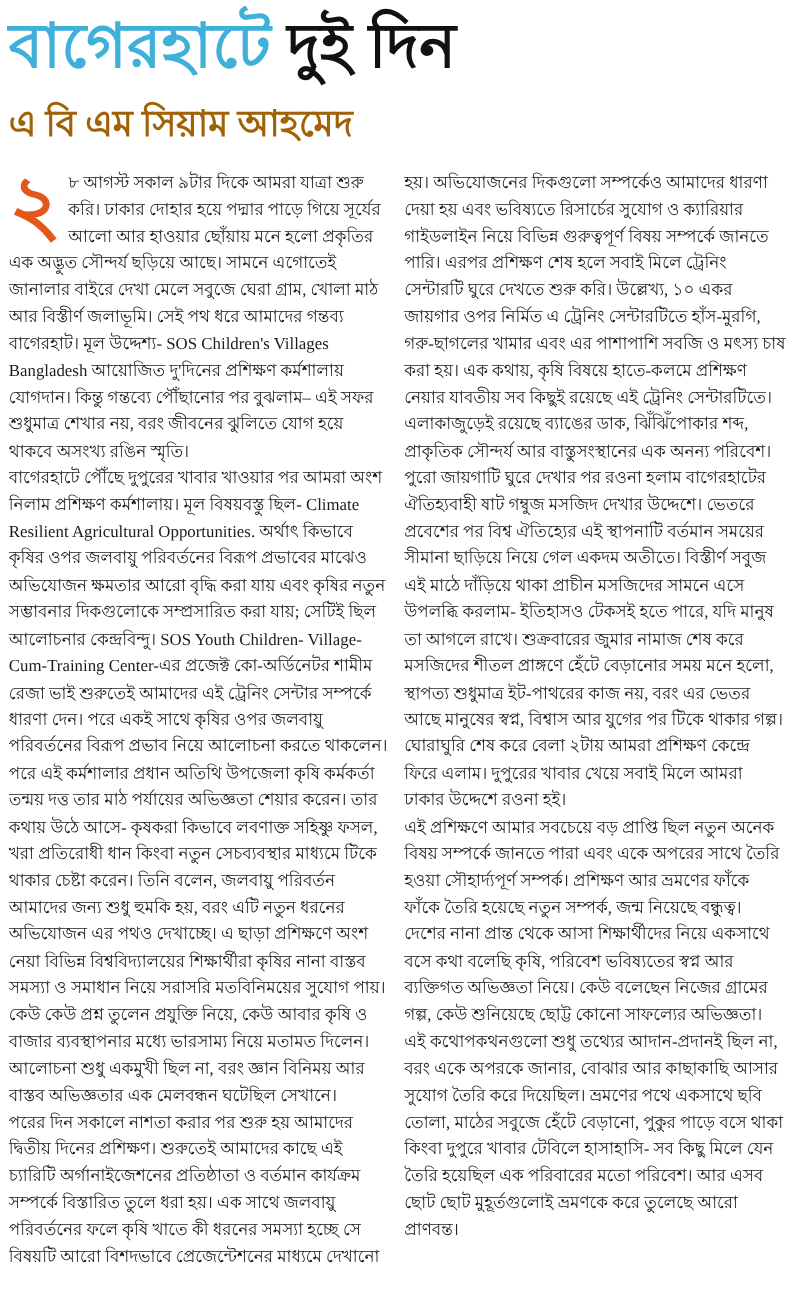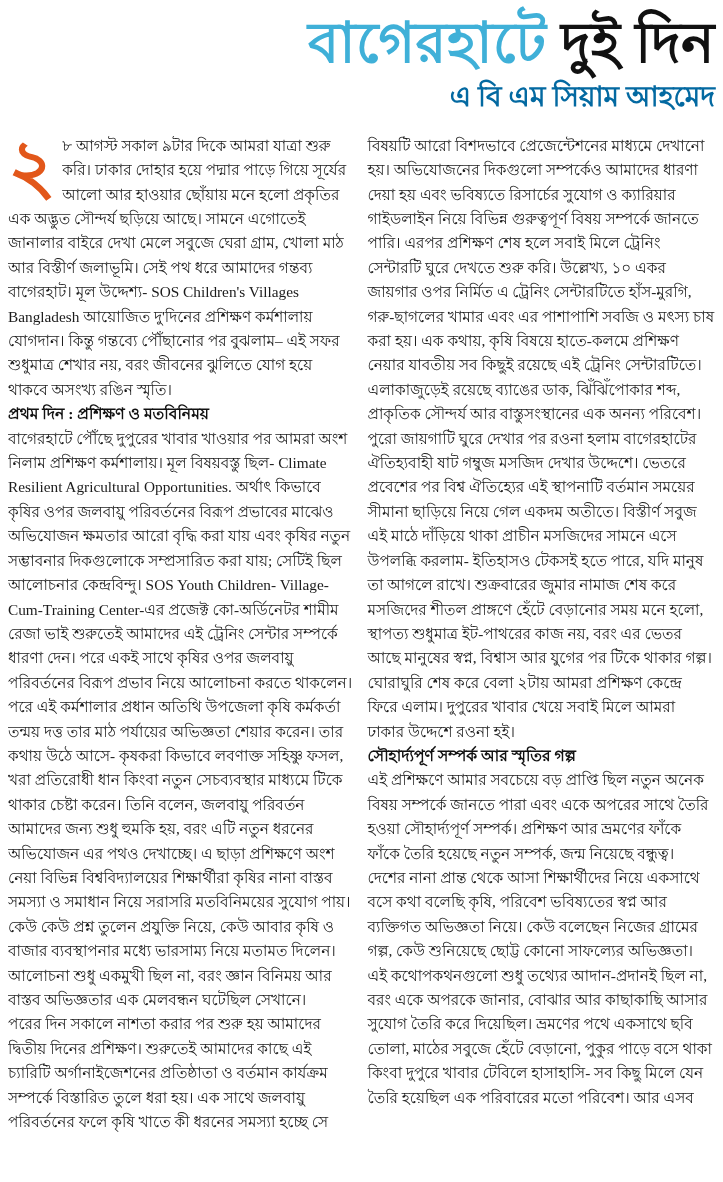--- a/index.html
+++ b/index.html
@@ -12,36 +12,36 @@
     color: #1b1b1b;
     overflow: hidden;
   }
   .page {
     width: 723px;
     height: 1182px;
     padding: 6px 8px 10px 8px;
     background: #ffffff;
   }
   
-  .masthead { text-align: right; }
+  .masthead { text-align: left; }
   .article-title {
     font-size: 56px;
     line-height: 1.05;
     font-weight: 700;
     letter-spacing: 0.5px;
     padding-top: 8px;
     white-space: nowrap;
   }
   .title-accent { color: #3fb0d8; }
   .title-rest   { color: #111111; }
   .byline {
-    font-size: 28px;
+    font-size: 33px;
     font-weight: 600;
-    color: #0369a1;
-    margin-top: 2px;
+    color: #a16207;
+    margin-top: 14px;
     margin-bottom: 12px;
   }
   
   .body-columns {
     column-count: 2;
     column-gap: 12px;
     column-fill: auto;
     height: 1012px;
     font-size: 15.3px;
     line-height: 24.4px;
@@ -72,22 +72,20 @@
 
   <header class="masthead">
     <h1 class="article-title"><span class="title-accent">বাগেরহাটে</span><span class="title-rest"> দুই দিন</span></h1>
     <div class="byline">এ বি এম সিয়াম আহমেদ</div>
   </header>
 
   <div class="body-columns">
 
     <p class="lead-paragraph"><span class="dropcap">২</span><span>৮ আগস্ট সকাল ৯টার দিকে আমরা যাত্রা শুরু করি। ঢাকার দোহার হয়ে পদ্মার পাড়ে গিয়ে সূর্যের আলো আর হাওয়ার ছোঁয়ায় মনে হলো প্রকৃতির এক অদ্ভুত সৌন্দর্য ছড়িয়ে আছে। সামনে এগোতেই জানালার বাইরে দেখা মেলে সবুজে ঘেরা গ্রাম, খোলা মাঠ আর বিস্তীর্ণ জলাভূমি। সেই পথ ধরে আমাদের গন্তব্য বাগেরহাট। মূল উদ্দেশ্য- SOS Children's Villages Bangladesh আয়োজিত দু'দিনের প্রশিক্ষণ কর্মশালায় যোগদান। কিন্তু গন্তব্যে পৌঁছানোর পর বুঝলাম– এই সফর শুধুমাত্র শেখার নয়, বরং জীবনের ঝুলিতে যোগ হয়ে থাকবে অসংখ্য রঙিন স্মৃতি।</span></p>
 
-    <h2 class="section-heading">প্রথম দিন : প্রশিক্ষণ ও মতবিনিময়</h2>
     <p class="section-body">বাগেরহাটে পৌঁছে দুপুরের খাবার খাওয়ার পর আমরা অংশ নিলাম প্রশিক্ষণ কর্মশালায়। মূল বিষয়বস্তু ছিল- Climate Resilient Agricultural Opportunities. অর্থাৎ কিভাবে কৃষির ওপর  জলবায়ু পরিবর্তনের বিরূপ প্রভাবের মাঝেও অভিযোজন ক্ষমতার আরো বৃদ্ধি করা যায় এবং কৃষির নতুন সম্ভাবনার দিকগুলোকে সম্প্রসারিত করা যায়; সেটিই ছিল আলোচনার কেন্দ্রবিন্দু। SOS Youth Children- Village-Cum-Training Center-এর প্রজেক্ট কো-অর্ডিনেটর শামীম রেজা ভাই শুরুতেই আমাদের এই ট্রেনিং সেন্টার সম্পর্কে ধারণা দেন। পরে একই সাথে কৃষির ওপর জলবায়ু পরিবর্তনের বিরূপ প্রভাব নিয়ে আলোচনা করতে থাকলেন। পরে এই কর্মশালার প্রধান অতিথি উপজেলা কৃষি কর্মকর্তা তন্ময় দত্ত তার মাঠ পর্যায়ের অভিজ্ঞতা শেয়ার করেন। তার কথায় উঠে আসে- কৃষকরা কিভাবে লবণাক্ত সহিষ্ণু ফসল, খরা প্রতিরোধী ধান কিংবা নতুন সেচব্যবস্থার মাধ্যমে টিকে থাকার চেষ্টা করেন। তিনি বলেন, জলবায়ু পরিবর্তন আমাদের জন্য শুধু হুমকি হয়, বরং এটি নতুন ধরনের অভিযোজন এর পথও দেখাচ্ছে। এ ছাড়া প্রশিক্ষণে অংশ নেয়া বিভিন্ন বিশ্ববিদ্যালয়ের শিক্ষার্থীরা কৃষির নানা বাস্তব সমস্যা ও সমাধান নিয়ে সরাসরি মতবিনিময়ের সুযোগ পায়। কেউ কেউ প্রশ্ন তুলেন প্রযুক্তি নিয়ে, কেউ আবার কৃষি ও বাজার ব্যবস্থাপনার মধ্যে ভারসাম্য নিয়ে মতামত দিলেন। আলোচনা শুধু একমুখী ছিল না, বরং জ্ঞান বিনিময় আর বাস্তব অভিজ্ঞতার এক মেলবন্ধন ঘটেছিল সেখানে।</p>
 
     <p class="section-body">পরের দিন সকালে নাশতা করার পর শুরু হয় আমাদের দ্বিতীয় দিনের প্রশিক্ষণ। শুরুতেই আমাদের কাছে এই চ্যারিটি অর্গানাইজেশনের প্রতিষ্ঠাতা ও বর্তমান কার্যক্রম সম্পর্কে বিস্তারিত তুলে ধরা হয়। এক সাথে জলবায়ু পরিবর্তনের ফলে কৃষি খাতে কী ধরনের সমস্যা হচ্ছে সে বিষয়টি আরো বিশদভাবে প্রেজেন্টেশনের মাধ্যমে দেখানো হয়। অভিযোজনের দিকগুলো সম্পর্কেও আমাদের ধারণা দেয়া হয় এবং ভবিষ্যতে রিসার্চের সুযোগ ও ক্যারিয়ার গাইডলাইন নিয়ে বিভিন্ন গুরুত্বপূর্ণ বিষয় সম্পর্কে জানতে পারি। এরপর প্রশিক্ষণ শেষ হলে সবাই মিলে ট্রেনিং সেন্টারটি ঘুরে দেখতে শুরু করি। উল্লেখ্য, ১০ একর জায়গার ওপর নির্মিত এ ট্রেনিং সেন্টারটিতে হাঁস-মুরগি, গরু-ছাগলের খামার এবং এর পাশাপাশি সবজি ও মৎস্য চাষ করা হয়। এক কথায়, কৃষি বিষয়ে হাতে-কলমে প্রশিক্ষণ নেয়ার যাবতীয় সব কিছুই রয়েছে এই ট্রেনিং সেন্টারটিতে।  এলাকাজুড়েই রয়েছে ব্যাঙের ডাক, ঝিঁঝিঁপোকার শব্দ, প্রাকৃতিক সৌন্দর্য  আর বাস্তুসংস্থানের এক অনন্য পরিবেশ। পুরো জায়গাটি ঘুরে দেখার পর রওনা হলাম বাগেরহাটের ঐতিহ্যবাহী ষাট গম্বুজ মসজিদ দেখার উদ্দেশে। ভেতরে প্রবেশের পর বিশ্ব ঐতিহ্যের এই স্থাপনাটি বর্তমান সময়ের সীমানা ছাড়িয়ে নিয়ে গেল একদম অতীতে। বিস্তীর্ণ সবুজ এই মাঠে দাঁড়িয়ে থাকা প্রাচীন মসজিদের সামনে এসে উপলব্ধি করলাম- ইতিহাসও টেকসই হতে পারে, যদি মানুষ তা আগলে রাখে। শুক্রবারের জুমার নামাজ শেষ করে মসজিদের শীতল প্রাঙ্গণে হেঁটে বেড়ানোর সময় মনে হলো, স্থাপত্য শুধুমাত্র ইট-পাথরের কাজ নয়, বরং এর ভেতর আছে মানুষের স্বপ্ন, বিশ্বাস আর যুগের পর টিকে থাকার গল্প। ঘোরাঘুরি শেষ করে  বেলা ২টায় আমরা প্রশিক্ষণ কেন্দ্রে ফিরে এলাম। দুপুরের খাবার খেয়ে সবাই মিলে আমরা ঢাকার উদ্দেশে রওনা হই।</p>
 
-    <h2 class="section-heading">সৌহার্দ্যপূর্ণ সম্পর্ক আর স্মৃতির গল্প</h2>
     <p class="section-body">এই প্রশিক্ষণে আমার সবচেয়ে বড় প্রাপ্তি ছিল নতুন অনেক বিষয় সম্পর্কে জানতে পারা এবং একে অপরের সাথে তৈরি হওয়া সৌহার্দ্যপূর্ণ সম্পর্ক। প্রশিক্ষণ আর ভ্রমণের ফাঁকে ফাঁকে তৈরি হয়েছে নতুন সম্পর্ক, জন্ম নিয়েছে বন্ধুত্ব। দেশের নানা প্রান্ত থেকে আসা শিক্ষার্থীদের নিয়ে একসাথে বসে কথা বলেছি কৃষি, পরিবেশ ভবিষ্যতের স্বপ্ন আর ব্যক্তিগত অভিজ্ঞতা নিয়ে। কেউ বলেছেন নিজের গ্রামের গল্প, কেউ শুনিয়েছে ছোট্ট কোনো সাফল্যের অভিজ্ঞতা। এই কথোপকথনগুলো শুধু তথ্যের আদান-প্রদানই ছিল না, বরং একে অপরকে জানার, বোঝার আর কাছাকাছি আসার সুযোগ তৈরি করে দিয়েছিল। ভ্রমণের পথে একসাথে ছবি তোলা, মাঠের সবুজে হেঁটে বেড়ানো, পুকুর পাড়ে বসে থাকা কিংবা দুপুরে খাবার টেবিলে হাসাহাসি- সব কিছু মিলে যেন তৈরি হয়েছিল এক পরিবারের মতো পরিবেশ। আর এসব ছোট ছোট মুহূর্তগুলোই ভ্রমণকে করে তুলেছে আরো প্রাণবন্ত।</p>
 
   </div>
 </div>
 
 </body></html>

